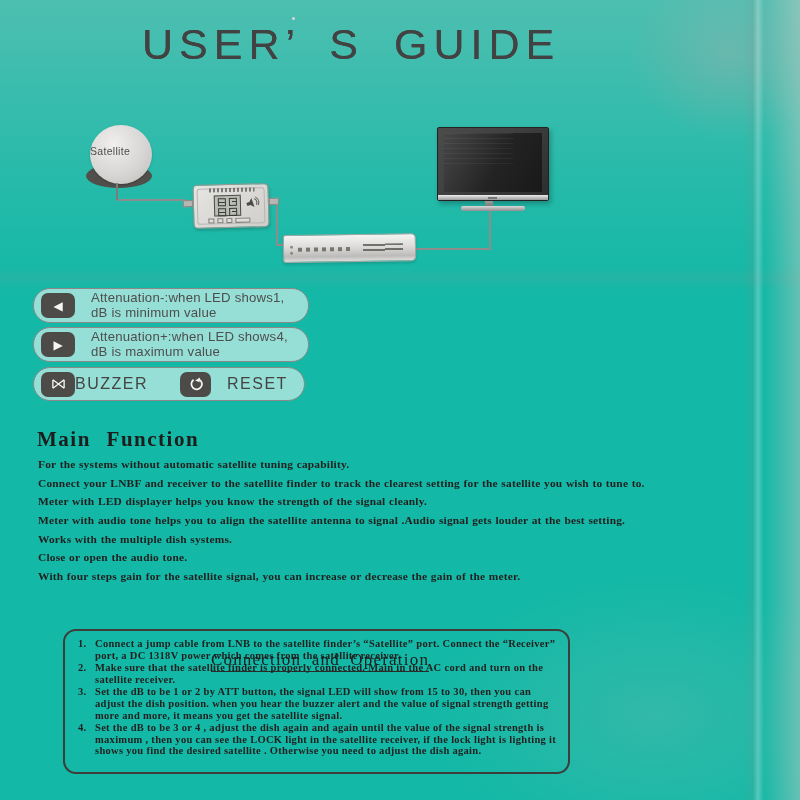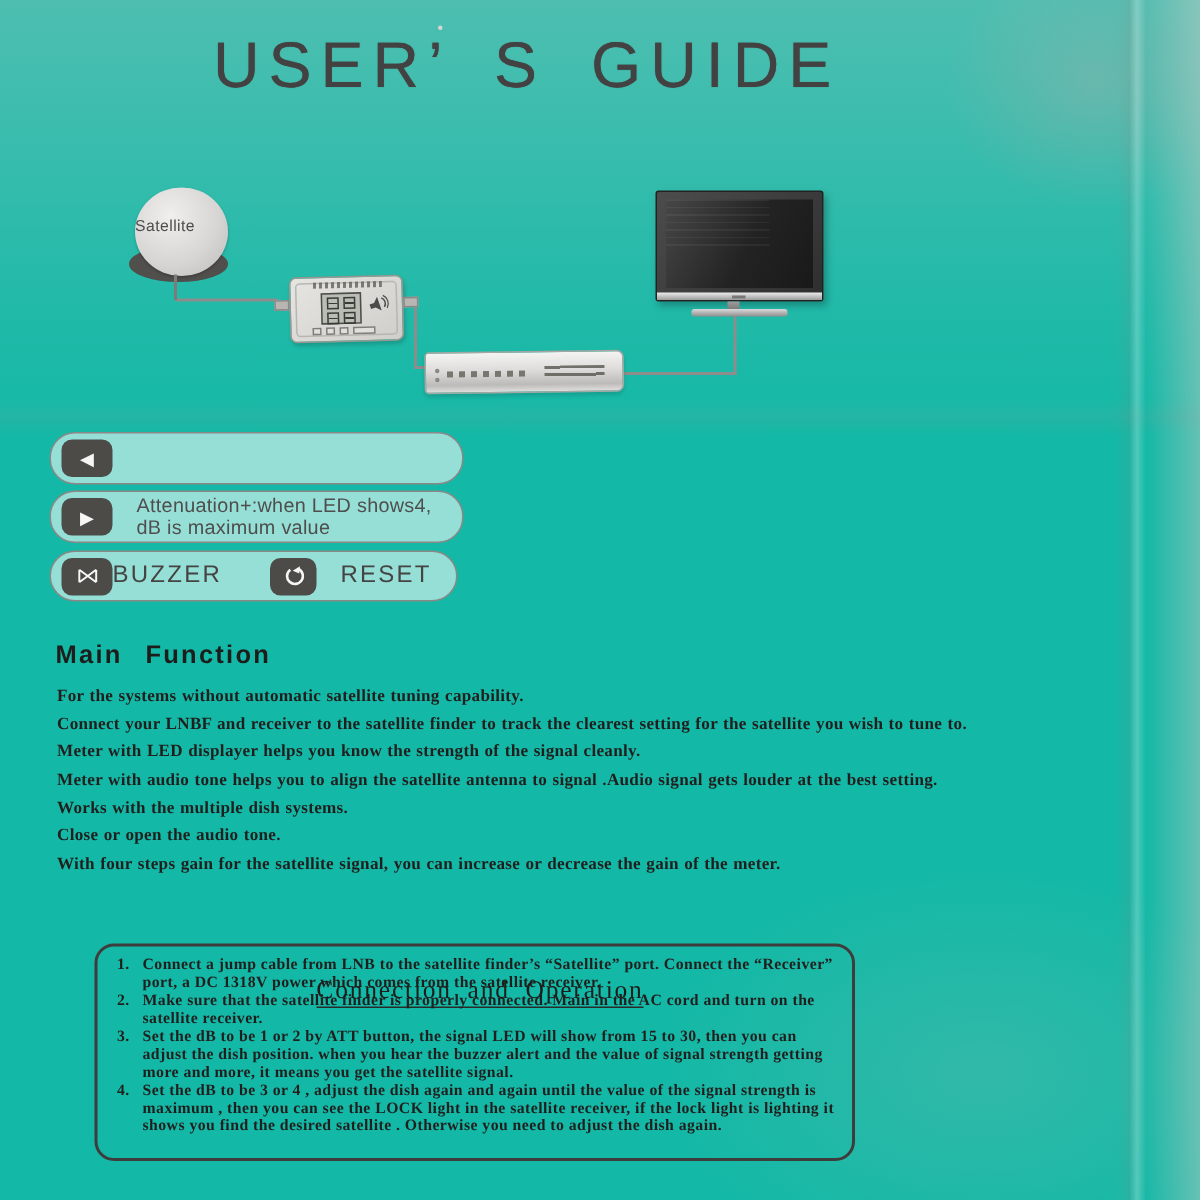--- a/index.html
+++ b/index.html
@@ -80,21 +80,21 @@
   .pill-icon{position:static;flex:none;width:34px;height:25px;margin-left:7px;background:#4c4b48;
       border-radius:7px;color:#f6f6f5;display:flex;align-items:center;justify-content:center;}
   .tri{position:static;font-size:12px;line-height:1;font-family:"DejaVu Sans",sans-serif;}
   .pill-text{position:static;margin-left:16px;font-size:13.2px;line-height:14.6px;color:#4f4e4c;letter-spacing:.2px;}
   .pill-text div{position:static;}
   .pill-label{position:static;font-size:16px;letter-spacing:1.5px;color:#454442;}
   .lbl-buzzer{width:96px;} .lbl-reset{margin-left:16px;}
   .icon-reset{margin-left:9px;width:31px;}
 
   
-  .mf-head{left:37px;top:427px;font-family:Liberation Sans, sans-serif;font-weight:700;font-size:17px;
+  .mf-head{left:37px;top:427px;font-family:Liberation Serif, serif;font-weight:700;font-size:21px;
       letter-spacing:1.5px;word-spacing:9px;color:#1d1d1c;white-space:nowrap;}
   .mf-lines{left:38px;top:459px;width:750px;}
   .mf-lines p{position:static;margin:0 0 7.4px 0;font-family:"Liberation Serif",serif;font-weight:700;
       font-size:11.4px;line-height:11.3px;letter-spacing:.2px;word-spacing:.5px;color:#201f1e;white-space:nowrap;}
 
   
   .co-head-wrap{left:0;top:606px;width:640px;text-align:center;}
   .co-head{position:static;display:inline-block;font-family:"Liberation Serif",serif;font-weight:400;
       font-size:17px;letter-spacing:1.2px;word-spacing:5px;color:#1d1d1c;
       border-bottom:1.4px solid #2a2a29;padding-bottom:1px;margin-top:44px;}
@@ -170,20 +170,24 @@
     <div class="tv-strip"></div>
     <div class="tv-logo"></div>
   </div>
   <div class="tv-pole"></div>
   <div class="tv-base"></div>
 
   <div class="pill pill-1">
     <div class="pill-icon">
       <span class="tri">◀</span>
     </div>
+    <div class="pill-text">
+      <div>Attenuation-:when LED shows1,</div>
+      <div>dB is minimum value</div>
+    </div>
   </div>
 
   <div class="pill pill-2">
     <div class="pill-icon">
       <span class="tri">▶</span>
     </div>
     <div class="pill-text">
       <div>Attenuation+:when LED shows4,</div>
       <div>dB is maximum value</div>
     </div>

